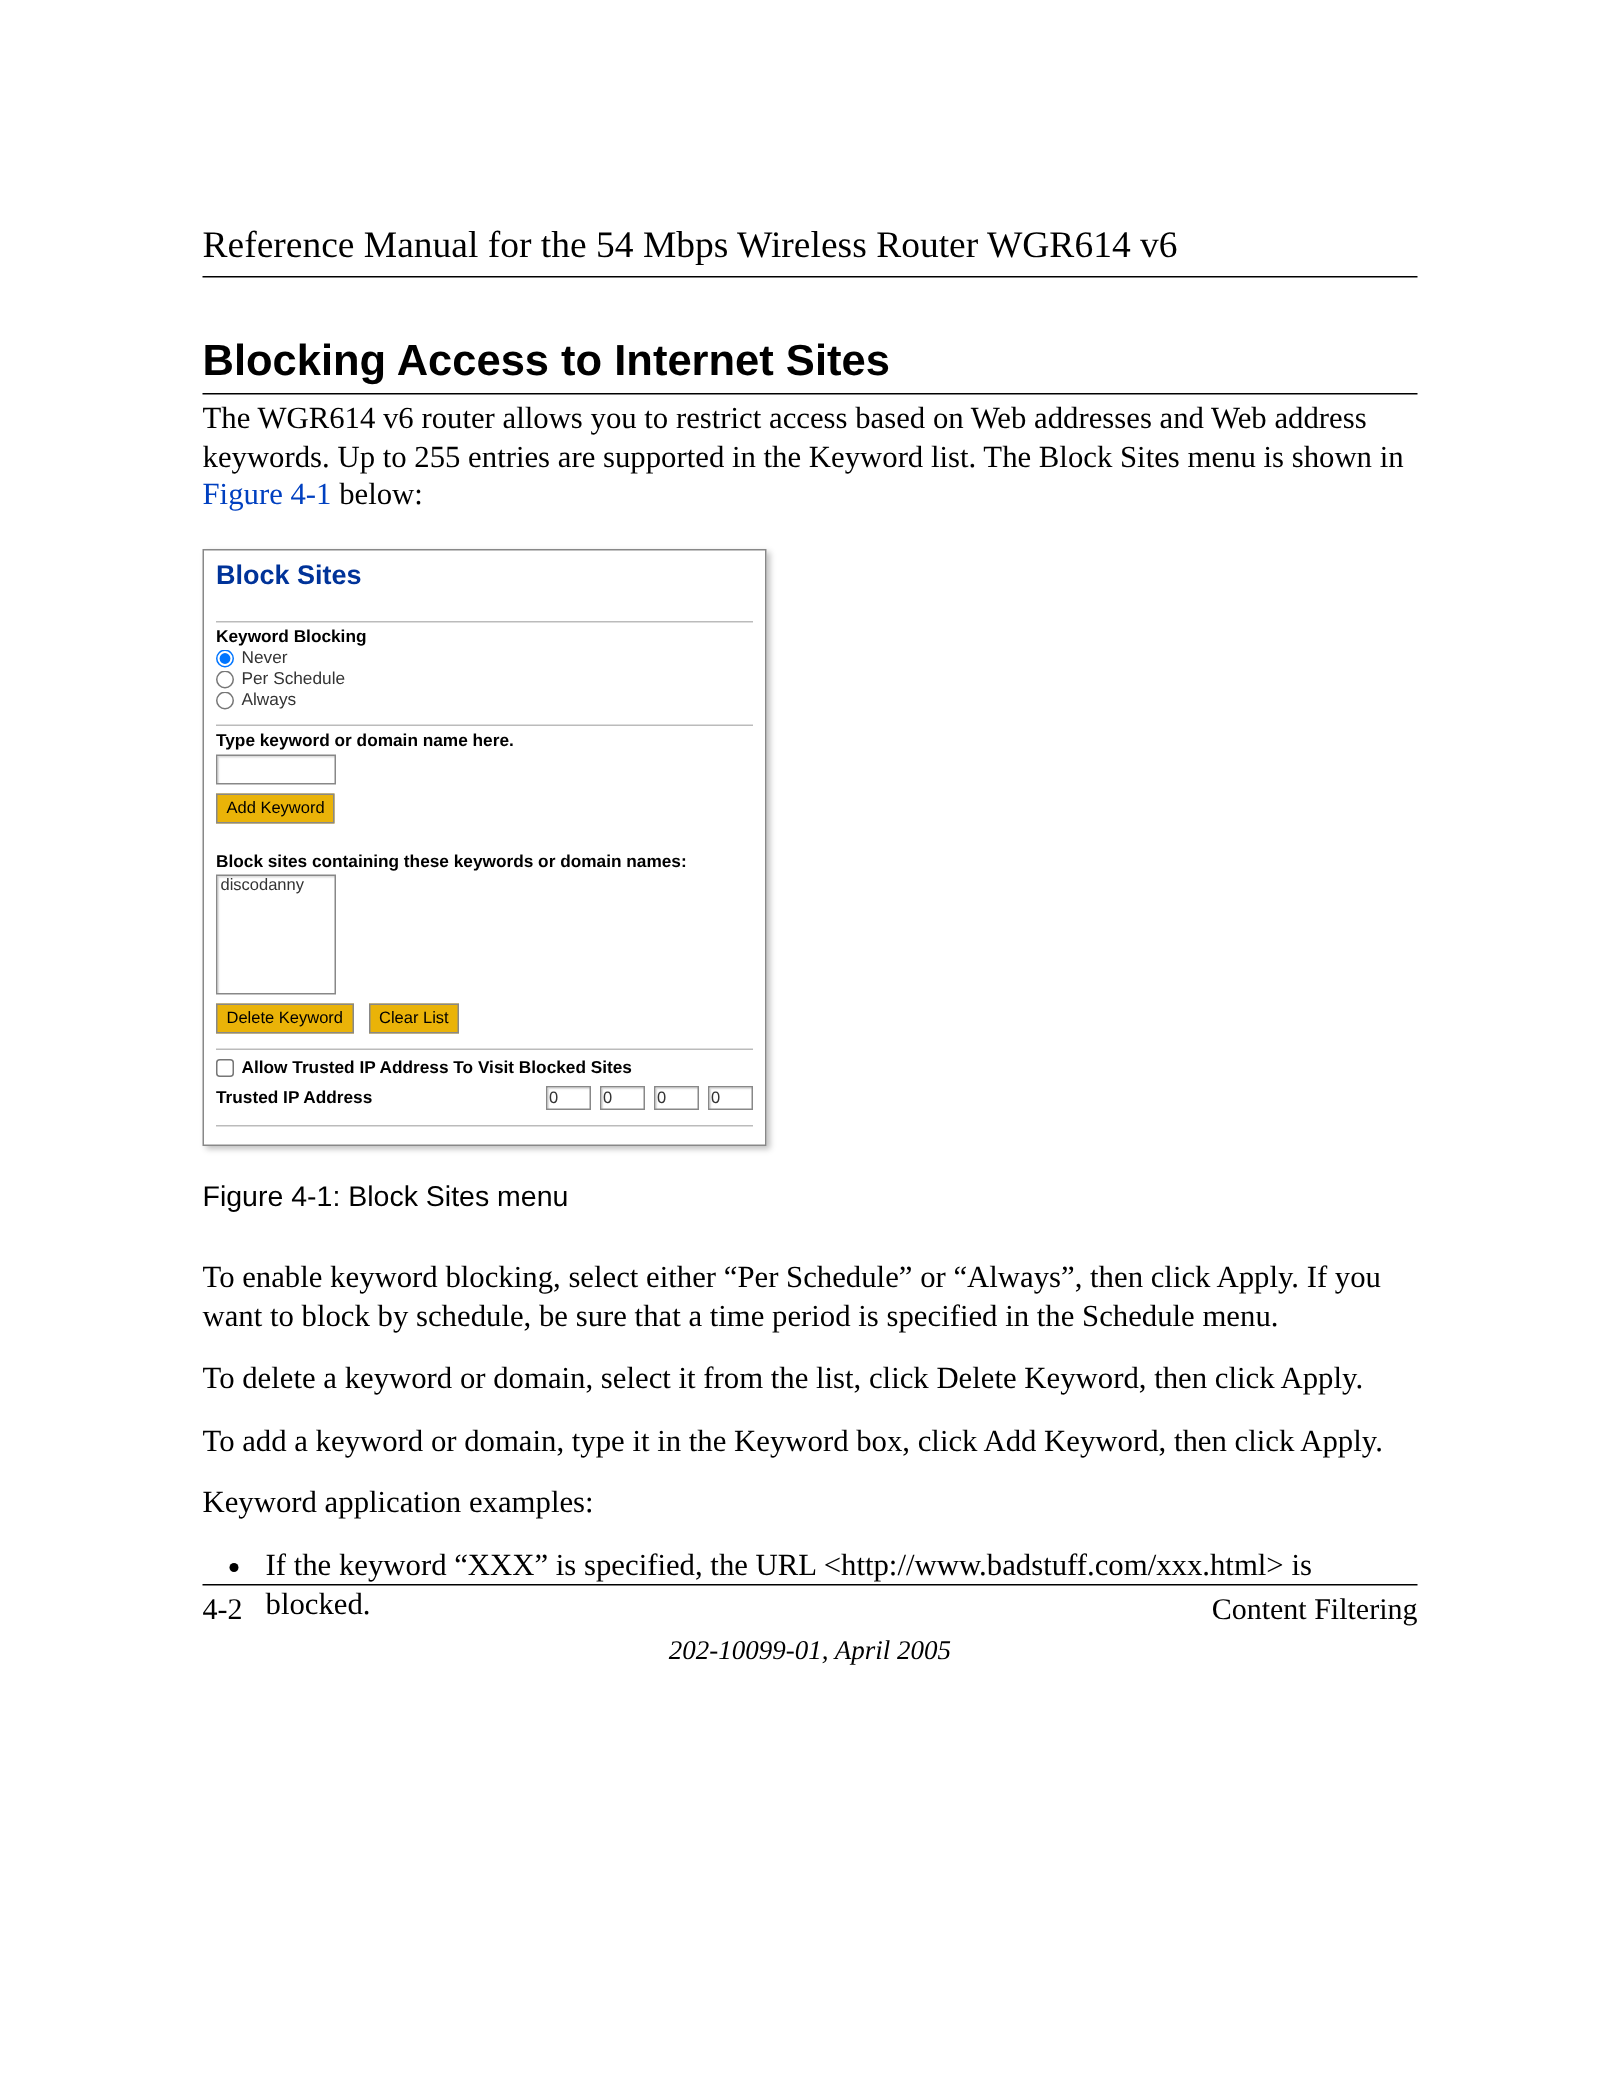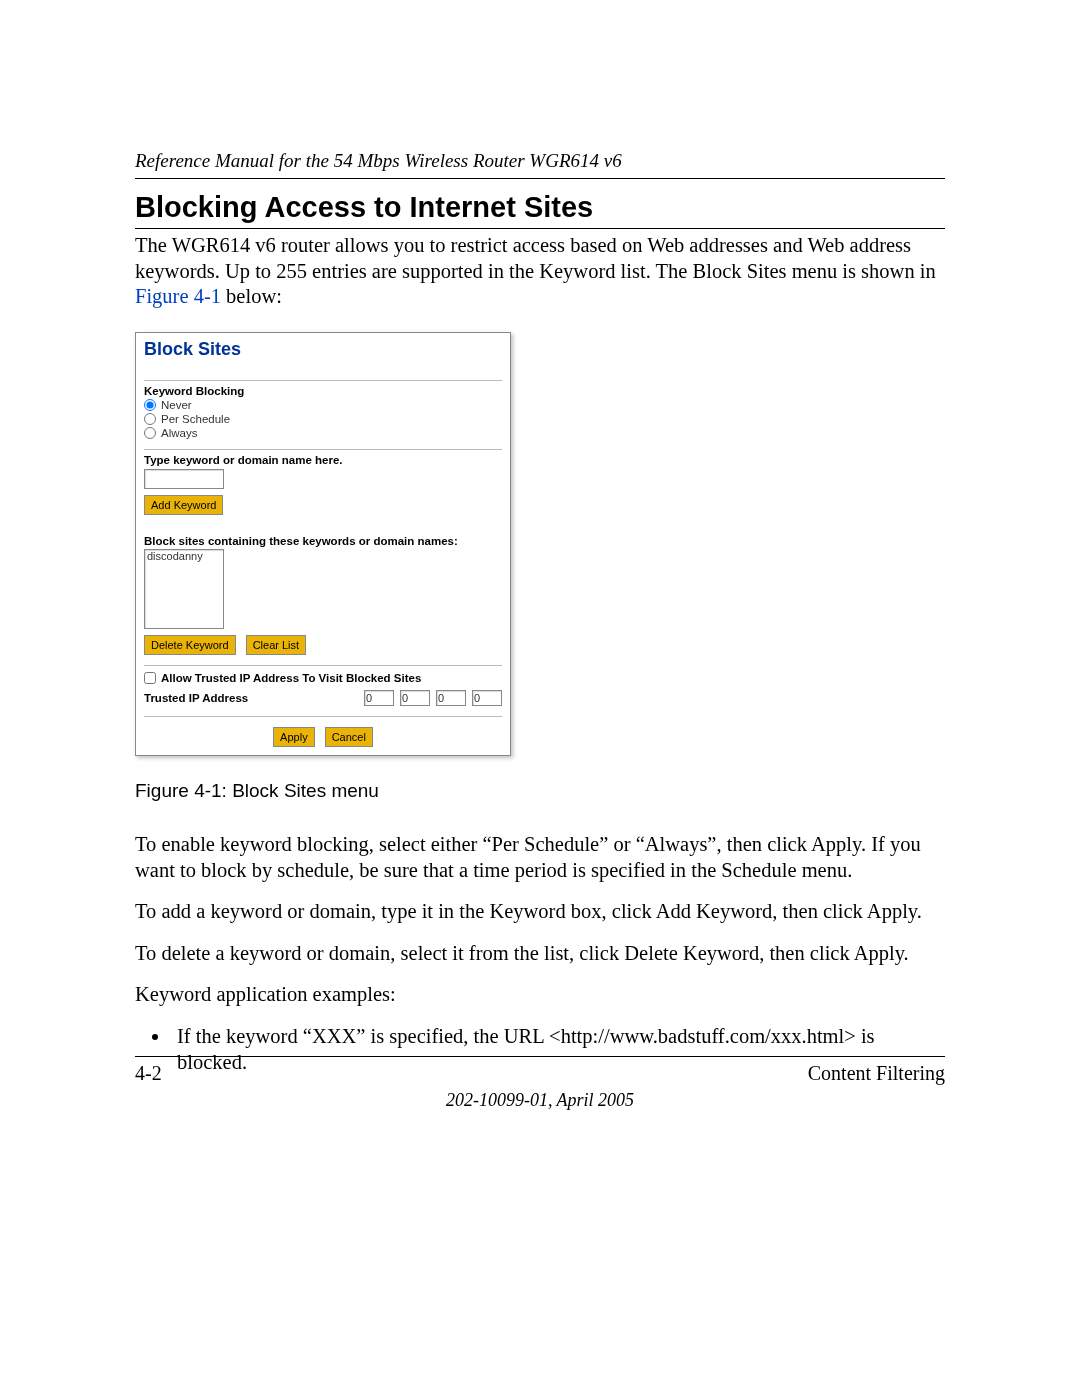--- a/index.html
+++ b/index.html
@@ -10,25 +10,24 @@
     color: #000;
   }
   .page {
     width: 1080px;
     height: 1397px;
     position: relative;
     box-sizing: border-box;
     padding: 150px 135px 0 135px;
   }
   .running-header {
-    font-style: italic;
-    font-size: 19px;
+    font-size: 25px;
     padding-bottom: 6px;
     border-bottom: 1.5px solid #000;
-    margin-bottom: 12px;
+    margin-bottom: 40px;
   }
   h1.section-title {
     font-family: Arial, Helvetica, sans-serif;
     font-weight: bold;
     font-size: 29px;
     margin: 0 0 4px 0;
     padding-bottom: 4px;
     border-bottom: 1.5px solid #000;
   }
   .body-text {
@@ -260,34 +259,30 @@
           <span class="ip-label">Trusted IP Address</span>
           <span class="ip-fields">
             <input type="text" value="0" style="">
             <input type="text" value="0" style="">
             <input type="text" value="0" style="">
             <input type="text" value="0" style="">
           </span>
         </div>
 
         <div class="section-divider" style="margin-top:10px;"></div>
-        <div class="bottom-btns">
-          <button class="btn">Apply</button>
-          <button class="btn">Cancel</button>
-        </div>
       </div>
     </div>
 
     <div class="figure-caption">Figure 4-1:  Block Sites menu</div>
   </div>
 
   <div class="after-figure">
     <p>To enable keyword blocking, select either “Per Schedule” or “Always”, then click Apply. If you want to block by schedule, be sure that a time period is specified in the Schedule menu.</p>
+    <p>To delete a keyword or domain, select it from the list, click Delete Keyword, then click Apply.</p>
     <p>To add a keyword or domain, type it in the Keyword box, click Add Keyword, then click Apply.</p>
-    <p>To delete a keyword or domain, select it from the list, click Delete Keyword, then click Apply.</p>
     <p>Keyword application examples:</p>
     <ul class="bullets">
       <li>If the keyword “XXX” is specified, the URL &lt;http://www.badstuff.com/xxx.html&gt; is blocked.</li>
     </ul>
   </div>
 
   <div class="footer-rule"></div>
   <div class="footer-line">
     <span>4-2</span>
     <span>Content Filtering</span>

